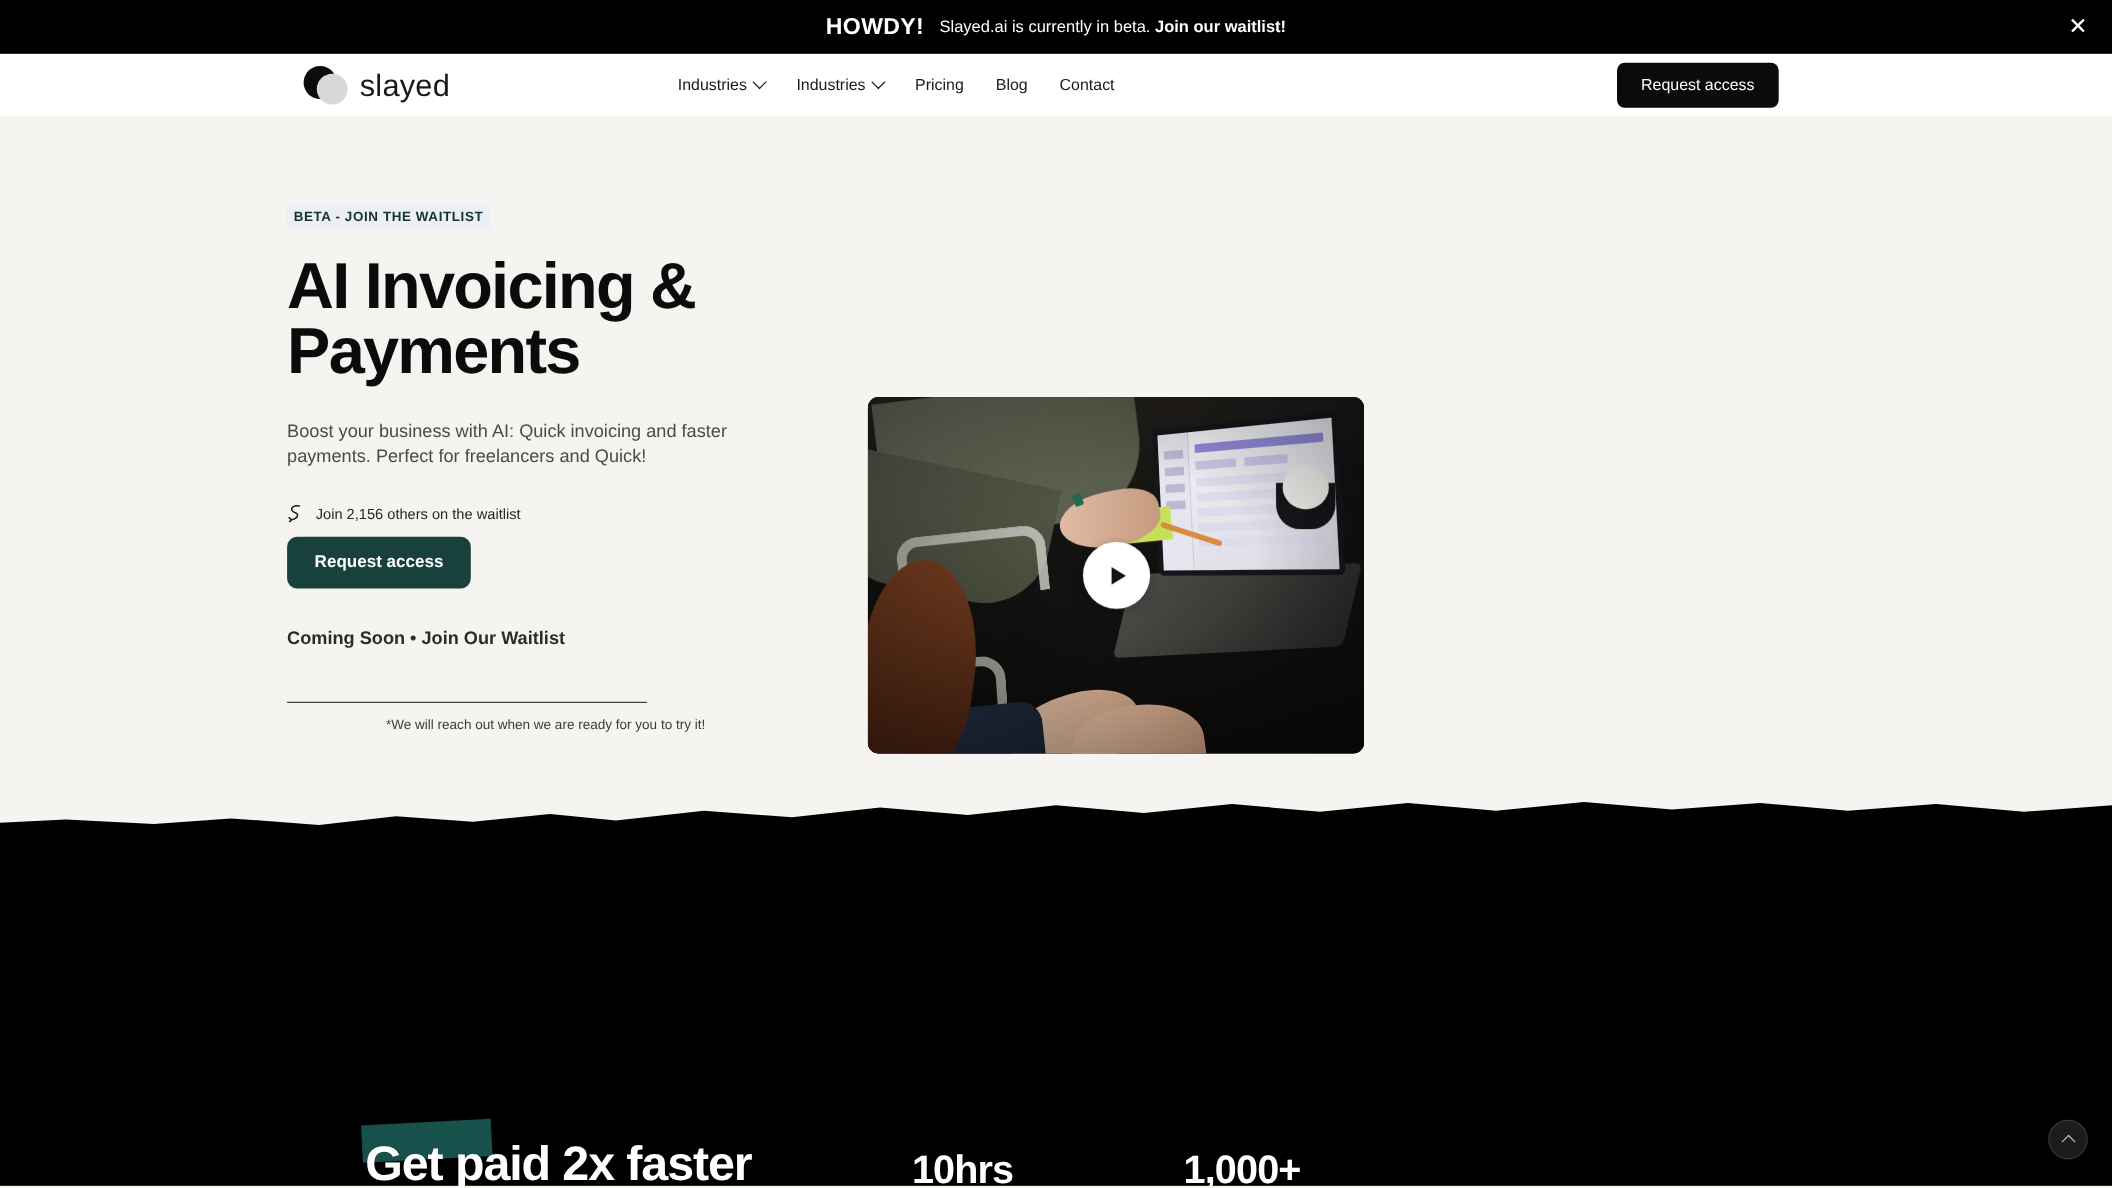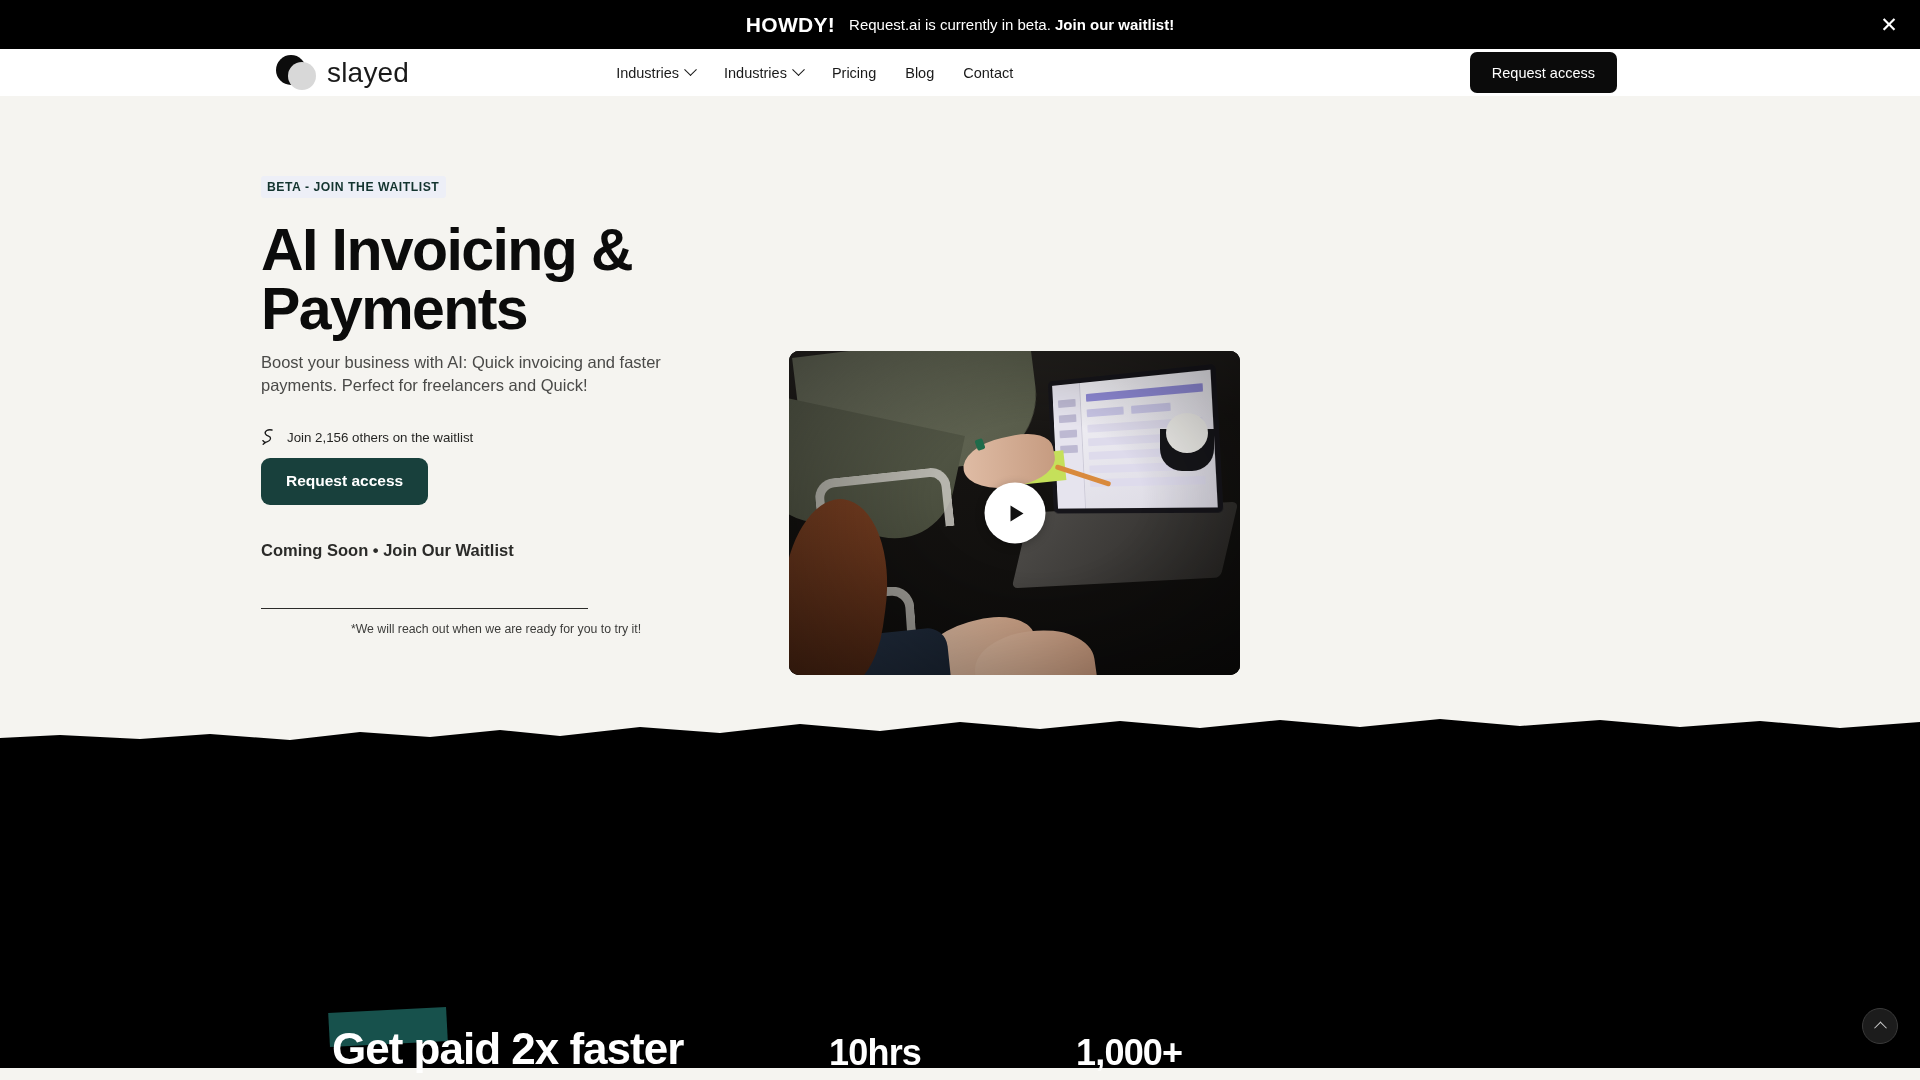--- a/index.html
+++ b/index.html
@@ -38,21 +38,21 @@
     display:flex; align-items:center; justify-content:center;
     color:#fff;
     font-size:21px;
     line-height:1;
     cursor:pointer;
     background:none; border:none;
   }
 
   
   .header {
-    height:47px;
+    height:57px;
     background:#fff;
     display:flex;
     align-items:center;
     padding:0 40px 0 0;
     position:relative;
   }
   .logo-wrap {
     display:flex;
     align-items:center;
     gap:9px;
@@ -135,21 +135,21 @@
     padding:4px 7px 4px 6px;
     border-radius:3px;
     margin-bottom:23px;
   }
   .hero-title {
     font-size:59px;
     line-height:1.0;
     font-weight:bold;
     letter-spacing:-1.6px;
     color:#0B0B0B;
-    margin-bottom:12px;
+    margin-bottom:32px;
   }
   .hero-sub {
     font-size:16.5px;
     line-height:1.42;
     color:#4A4A48;
     max-width:450px;
     margin-bottom:28px;
   }
   .joined-row {
     display:flex;
@@ -476,21 +476,21 @@
     border-left:1.7px solid #cfcfcf;
     border-top:1.7px solid #cfcfcf;
     transform:rotate(45deg) translate(1px,1px);
   }
 </style>
 </head>
 <body>
 
 <div class="announce">
   <span class="announce-howdy">HOWDY!</span>
-  <span class="announce-text"><span>Request.ai is currently in beta. </span><b>Join our waitlist!</b></span>
+  <span class="announce-text"><span>Slayed.ai is currently in beta. </span><b>Join our waitlist!</b></span>
   <button class="announce-close">✕</button>
 </div>
 
 <div class="header">
   <div class="logo-wrap">
     <span class="logo-mark">
       <span class="c-dark"></span>
         <span class="c-light"></span>
     </span>
     <span class="logo-text">slayed</span>

